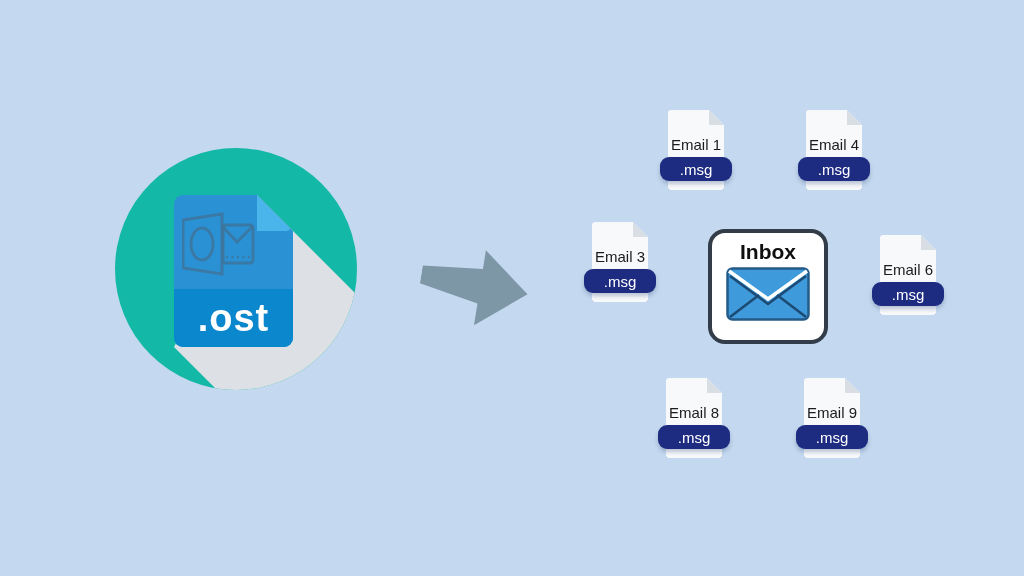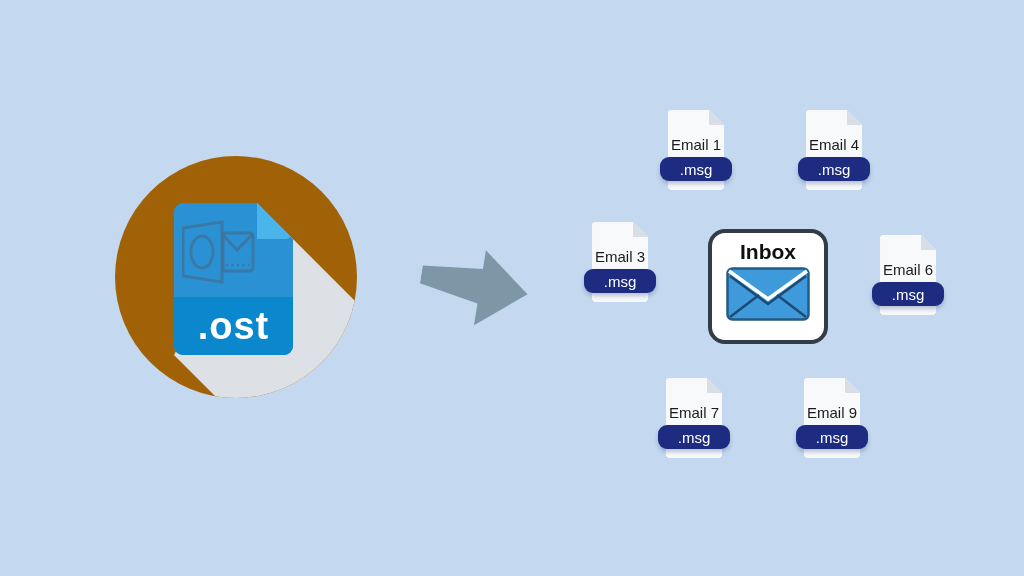--- a/index.html
+++ b/index.html
@@ -1,21 +1,21 @@
 <!DOCTYPE html>
 <html><head>
 <meta charset="utf-8">
 <style>
   html,body{margin:0;padding:0;background:#c4d9ef;}
   .stage{position:relative;width:1024px;height:576px;background:#c4d9ef;overflow:hidden;
          font-family:"Liberation Sans",sans-serif;}
 
   
-  .circle{position:absolute;left:115px;top:156px;width:242px;height:242px;border-radius:50%;
-          background:#a16207;overflow:hidden;}
+  .circle{position:absolute;left:115px;top:148px;width:242px;height:242px;border-radius:50%;
+          background:#14b8a6;overflow:hidden;}
   .long-shadow{position:absolute;left:0;top:0;width:242px;height:242px;background:#dde0e4;
           clip-path:polygon(142px 47px,462px 367px,379px 519px,59px 199px);}
   .ost-file{position:absolute;left:59px;top:47px;width:119px;height:152px;background:#2a92d4;
           border-radius:9px;clip-path:polygon(0 0,83px 0,119px 36px,119px 152px,0 152px);}
   .ost-fold{position:absolute;right:0;top:0;width:36px;height:36px;}
   .outlook-logo{position:absolute;left:8px;top:16px;}
   .ost-band{position:absolute;left:0;right:0;bottom:0;height:58px;background:#0a87cd;
           border-radius:0 0 9px 9px;display:flex;align-items:center;justify-content:center;}
   .ost-band span{color:#ffffff;font-weight:bold;font-size:38px;letter-spacing:1px;}
 
@@ -122,21 +122,21 @@
     <div class="email-label">Email 6</div>
     <div class="msg-badge">
       <span>.msg</span>
     </div>
   </div>
 
   <div class="email-file" style="left:656px;top:378px">
     <div class="page">
       <span class="page-fold"></span>
     </div>
-    <div class="email-label">Email 7</div>
+    <div class="email-label">Email 8</div>
     <div class="msg-badge">
       <span>.msg</span>
     </div>
   </div>
 
   <div class="email-file" style="left:794px;top:378px">
     <div class="page">
       <span class="page-fold"></span>
     </div>
     <div class="email-label">Email 9</div>

